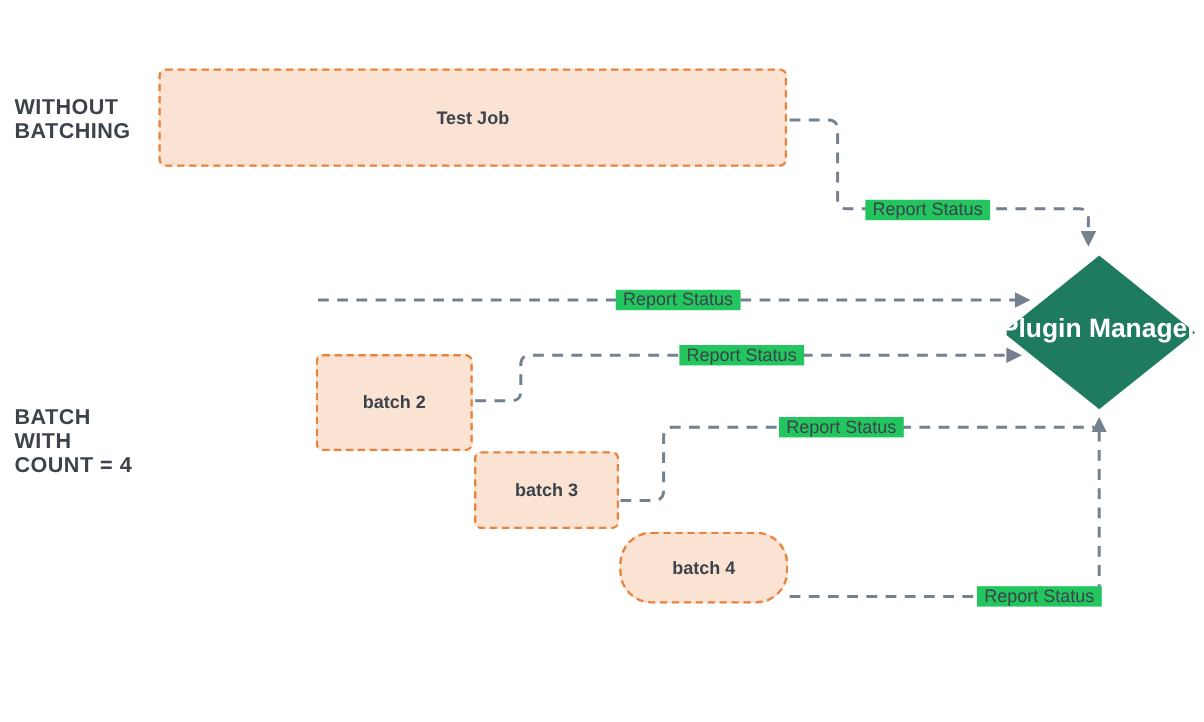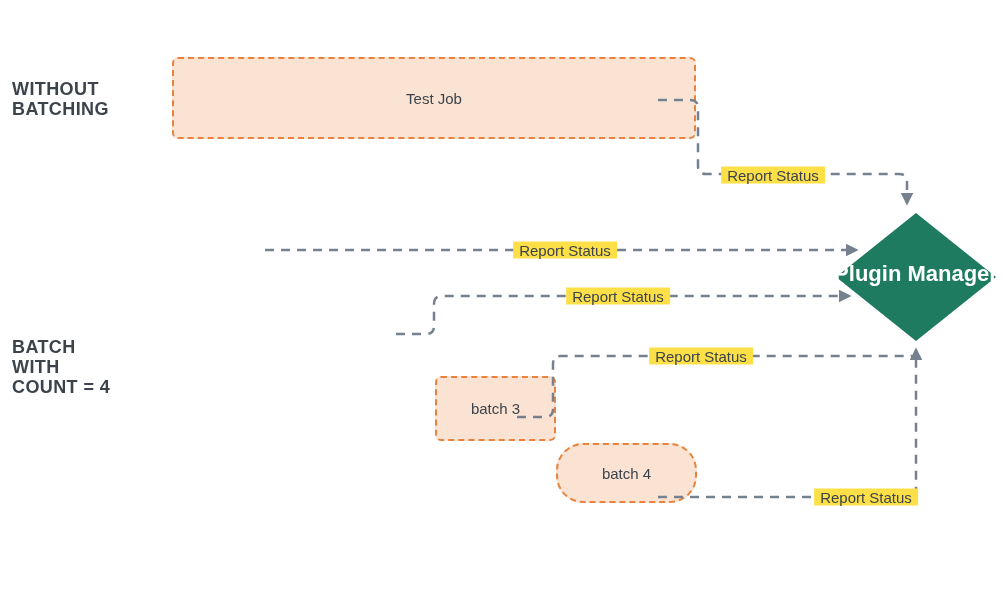--- a/index.html
+++ b/index.html
@@ -22,33 +22,32 @@
   .job-box {
     position: absolute;
     background: #fae3d2;
     border: 2px dashed #e8823c;
     border-radius: 6px;
     display: flex;
     align-items: center;
     justify-content: center;
     color: #3c434b;
     font-size: 15px;
-    font-weight: 400;
+    font-weight: 700;
     box-sizing: border-box;
-    margin-left: 40px;
   }
   #connector-layer {
     position: absolute;
     left: 0; top: 0;
     pointer-events: none;
   }
   .edge-label {
     position: absolute;
     transform: translate(-50%, -50%);
-    background: #fde047;
+    background: #22c55e;
     padding: 0 6px;
     color: #3c434b;
     font-size: 15px;
     font-weight: 500;
     white-space: nowrap;
   }
   .diamond-label {
     position: absolute;
     left: 916px; top: 274px;
     transform: translate(-50%, -50%);
@@ -68,20 +67,23 @@
     <div>BATCHING</div>
   </div>
   <div class="side-label" style="left:12px; top:337px;">
     <div>BATCH</div>
     <div>WITH</div>
     <div>COUNT = 4</div>
   </div>
 
   <div class="job-box" style="left:132px; top:57px; width:524px; height:82px;">
     <span>Test Job</span>
+  </div>
+  <div class="job-box" style="left:263px; top:295px; width:131px; height:81px;">
+    <span>batch 2</span>
   </div>
   <div class="job-box" style="left:395px; top:376px; width:121px; height:65px;">
     <span>batch 3</span>
   </div>
   <div class="job-box" style="left:516px; top:443px; width:141px; height:60px;border-radius:27px;">
     <span>batch 4</span>
   </div>
 
   <svg id="connector-layer" width="1003" height="602" viewBox="0 0 1003 602">
     <defs>

